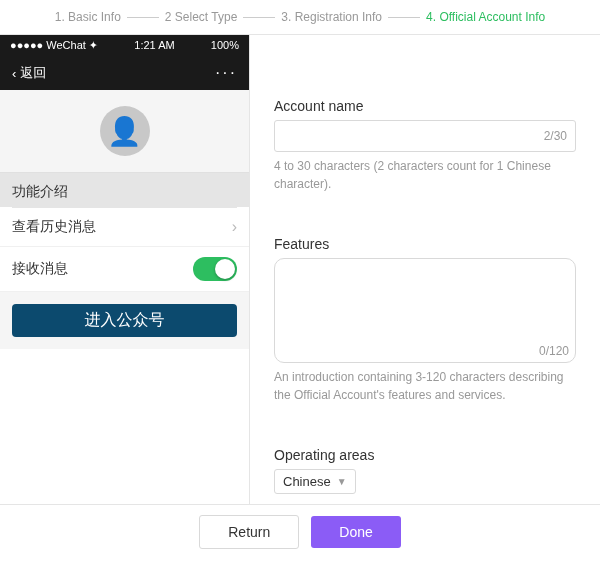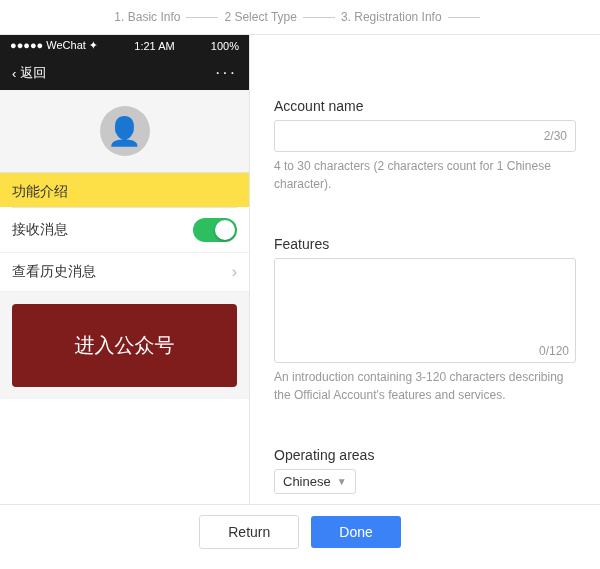--- a/index.html
+++ b/index.html
@@ -24,72 +24,72 @@
       display: flex; flex-direction: row; height: calc(569px - 45px - 55px);
     }
 
     
     .phone-panel {
       width: 250px; background: #f5f5f5; border-right: 1px solid #e5e5e5; flex-shrink: 0;
       display: flex; flex-direction: column;
     }
     .phone-status-bar {
       background: #1a1a1a; color: #fff; font-size: 11px; padding: 4px 10px;
-      display: flex; justify-content: space-between; align-items: center;
+      display: flex; justify-content: space-between; align-items: flex-start;
     }
     .phone-nav-bar {
       background: #1a1a1a; color: #fff; font-size: 14px; padding: 8px 12px;
       display: flex; justify-content: space-between; align-items: center;
     }
     .phone-nav-back { color: #fff; font-size: 13px; display: flex; align-items: center; gap: 4px; }
     .phone-nav-dots { letter-spacing: 2px; font-size: 16px; }
     .phone-body { flex: 1; background: #fff; overflow: hidden; }
     .phone-avatar-section {
       background: #f5f5f5; display: flex; flex-direction: column; align-items: center; padding: 16px; border-bottom: 1px solid #e0e0e0;
     }
     .phone-avatar {
       width: 50px; height: 50px; border-radius: 50%; background: #c8c8c8;
       display: flex; align-items: center; justify-content: center;
     }
     .phone-avatar-icon { font-size: 28px; color: #888; }
     .phone-section-label {
-      font-size: 14px; color: #333; padding: 10px 12px 6px; background: #fde047;
+      font-size: 14px; color: #333; padding: 10px 12px 6px; background: #e5e5e5;
     }
     .phone-divider { height: 1px; background: #e5e5e5; margin: 0 12px; }
     .phone-row {
       display: flex; justify-content: space-between; align-items: center;
       padding: 10px 12px; background: #fff; border-bottom: 1px solid #f0f0f0;
     }
     .phone-row-label { font-size: 14px; color: #333; }
     .phone-toggle {
       width: 44px; height: 24px; background: #2dbe60; border-radius: 12px;
       position: relative;
     }
     .phone-toggle-knob {
       width: 20px; height: 20px; background: #fff; border-radius: 50%;
       position: absolute; top: 2px; right: 2px; box-shadow: 0 1px 3px rgba(0,0,0,0.3);
     }
     .phone-row-arrow { color: #bbb; font-size: 16px; }
     .phone-btn-section { padding: 12px; background: #f5f5f5; }
     .phone-green-btn {
-      width: 100%; background: #7f1d1d; color: #fff; border: none; border-radius: 4px;
-      padding: 28px; font-size: 20px; text-align: center; cursor: pointer;
+      width: 100%; background: #0c4a6e; color: #fff; border: none; border-radius: 4px;
+      padding: 6px; font-size: 16px; text-align: center; cursor: pointer;
     }
     .phone-gray-section { background: #f5f5f5; flex: 1; }
 
     
     .form-panel {
       flex: 1; padding: 20px 24px; overflow-y: auto; background: #fff;
     }
     .form-field { margin-bottom: 20px; margin-top: 43px; }
     .form-label { font-size: 14px; color: #333; margin-bottom: 6px; font-weight: 500; }
     .form-input-count { font-size: 12px; color: #999; }
     .form-hint { font-size: 12px; color: #999; margin-top: 5px; line-height: 1.5; }
     .form-textarea-wrapper {
-      border: 1px solid #d9d9d9; border-radius: 3px; background: #fff;
+      border: 1px solid #d9d9d9; border-radius: 10px; background: #fff;
       position: relative;
     }
     .form-textarea {
       width: 100%; height: 80px; border: none; outline: none; font-size: 13px;
       padding: 6px; resize: none; background: transparent;
     }
     .form-textarea-count {
       text-align: right; padding: 2px 6px 4px; font-size: 12px; color: #999;
     }
     .form-select-wrapper {
@@ -110,39 +110,42 @@
       height: 55px; border-top: 1px solid #e5e5e5;
       display: flex; align-items: center; justify-content: center; gap: 12px;
       background: #fff; padding: 0 12px;
     }
     .btn-return {
       padding: 8px 28px; border: 1px solid #d9d9d9; border-radius: 3px;
       background: #fff; font-size: 14px; color: #333; cursor: pointer;
     }
     .btn-done {
       padding: 8px 28px; border: none; border-radius: 3px;
-      background: #3b82f6; color: #fff; font-size: 14px; cursor: pointer;
+      background: #8b5cf6; color: #fff; font-size: 14px; cursor: pointer;
     }
   </style>
 </head>
 <body>
 
 <div class="step-bar">
   <div class="step-item">
     <span>1. Basic Info</span>
   </div>
   <div class="step-separator"></div>
   <div class="step-item">
     <span>2 Select Type</span>
   </div>
   <div class="step-separator"></div>
   <div class="step-item">
     <span>3. Registration Info</span>
   </div>
   <div class="step-separator"></div>
+  <div class="step-item active">
+    <span>4. Official Account Info</span>
+  </div>
 </div>
 
 <div class="main-content">
 
   <div class="phone-panel">
     <div class="phone-status-bar">
       <span>●●●●● WeChat ✦</span>
       <span>1:21 AM</span>
       <span>100%</span>
     </div>
@@ -155,28 +158,28 @@
     </div>
     <div class="phone-body">
       <div class="phone-avatar-section">
         <div class="phone-avatar">
           <span class="phone-avatar-icon">👤</span>
         </div>
       </div>
       <div class="phone-section-label">功能介绍</div>
       <div class="phone-divider"></div>
       <div class="phone-row">
+        <span class="phone-row-label">查看历史消息</span>
+        <span class="phone-row-arrow">›</span>
+      </div>
+      <div class="phone-row">
         <span class="phone-row-label">接收消息</span>
         <div class="phone-toggle">
           <div class="phone-toggle-knob"></div>
         </div>
-      </div>
-      <div class="phone-row">
-        <span class="phone-row-label">查看历史消息</span>
-        <span class="phone-row-arrow">›</span>
       </div>
       <div class="phone-btn-section">
         <div class="phone-green-btn">进入公众号</div>
       </div>
       <div class="phone-gray-section"></div>
     </div>
   </div>
 
   <div class="form-panel">
 

